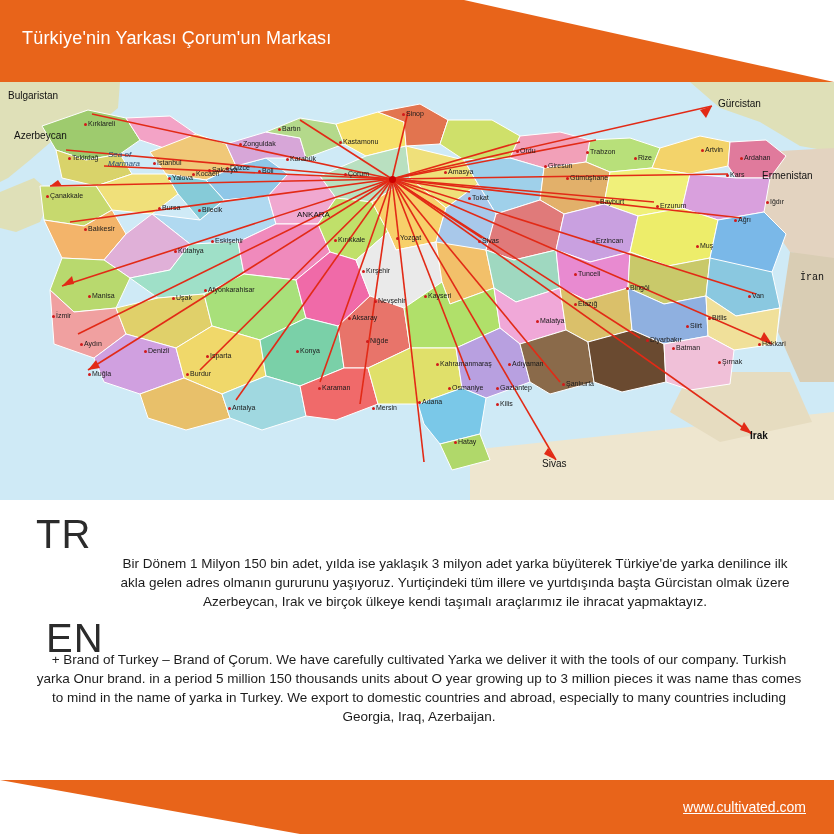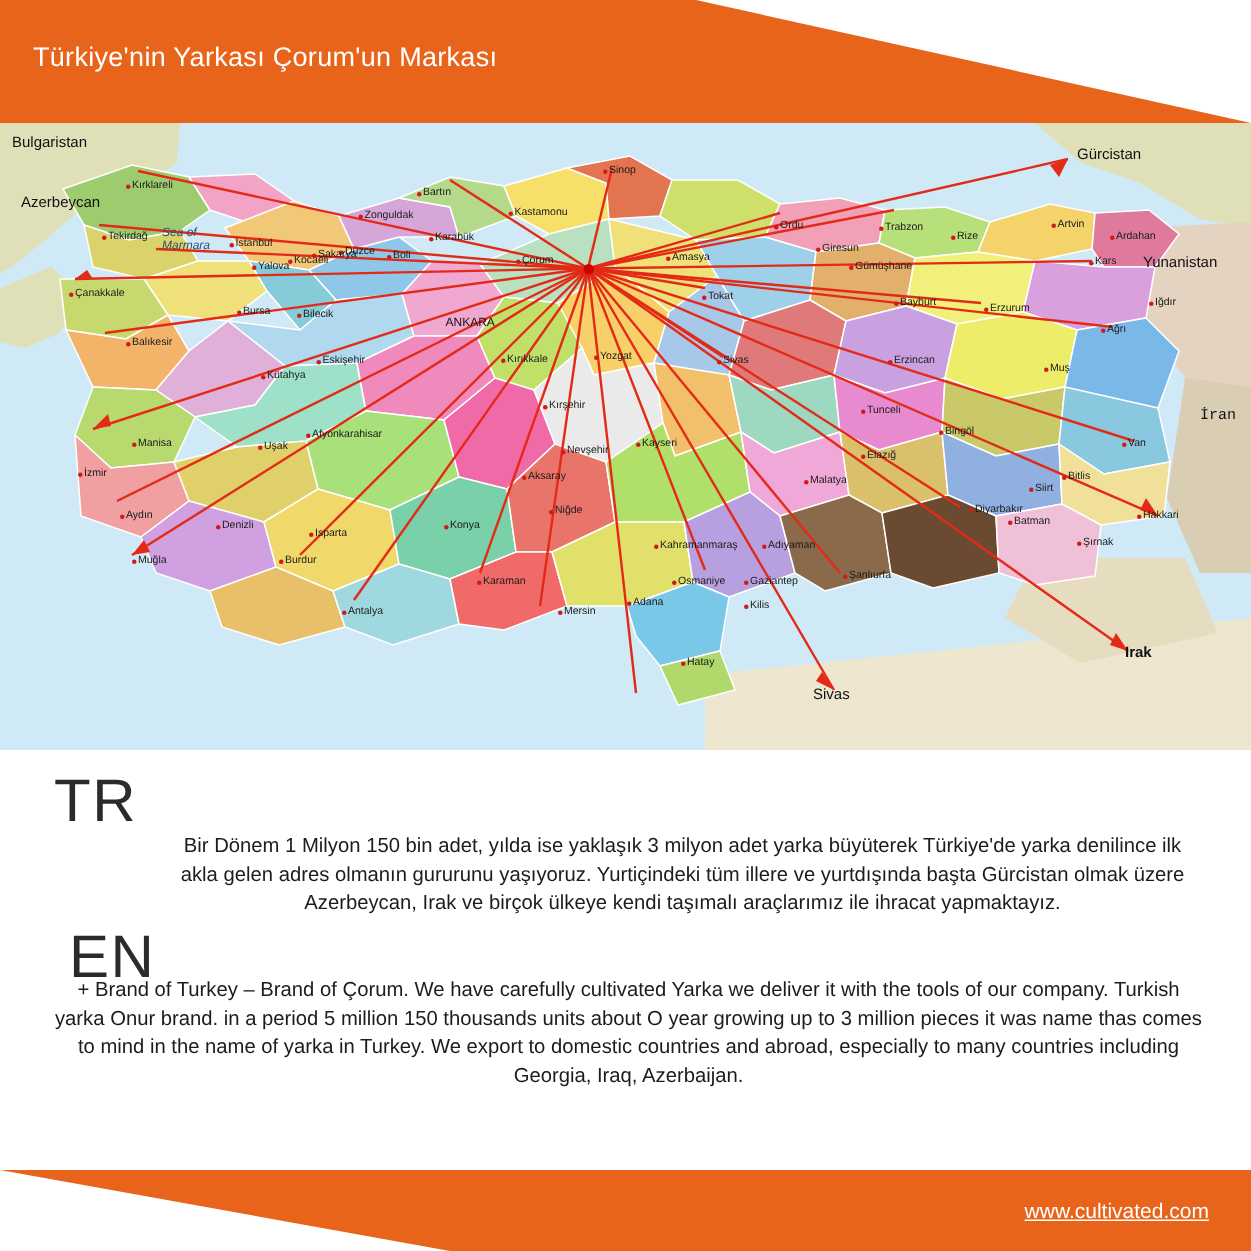--- a/index.html
+++ b/index.html
@@ -283,21 +283,21 @@
 
     <div class="sea-label" style="left:108px; top:68px;">
       <span>Sea of</span><br>
       <span>Marmara</span>
     </div>
 
     <div id="country-labels">
         <div class="country-label" style="left: 8px; top: 8px;">Bulgaristan</div>
         <div class="country-label" style="left: 14px; top: 48px;">Azerbeycan</div>
         <div class="country-label" style="left: 718px; top: 16px;">Gürcistan</div>
-        <div class="country-label" style="left: 762px; top: 88px;">Yunanistan</div>
+        <div class="country-label" style="left: 762px; top: 88px;">Ermenistan</div>
         <div class="country-label" style="left: 800px; top: 190px; font-family: Liberation Mono, monospace;">İran</div>
         <div class="country-label" style="left: 750px; top: 348px; font-weight: bold;">Irak</div>
         <div class="country-label" style="left: 542px; top: 376px;">Sivas</div>
       </div>
     <div id="city-labels">
         <div class="city-dot" style="left: 402px; top: 31px;"></div>
         <div class="map-label" style="left: 406px; top: 28px;">Sinop</div>
         <div class="city-dot" style="left: 84px; top: 41px;"></div>
         <div class="map-label" style="left: 88px; top: 38px;">Kırklareli</div>
         <div class="city-dot" style="left: 278px; top: 46px;"></div>

